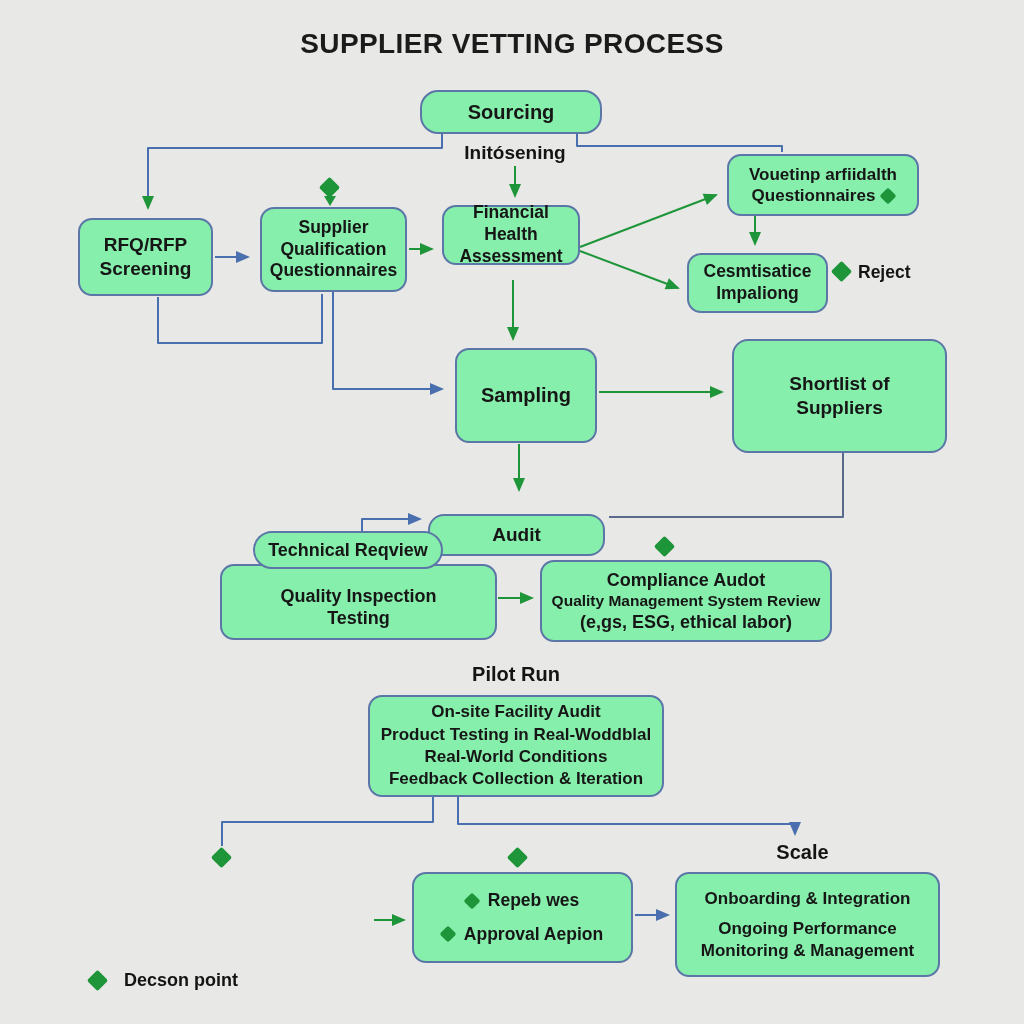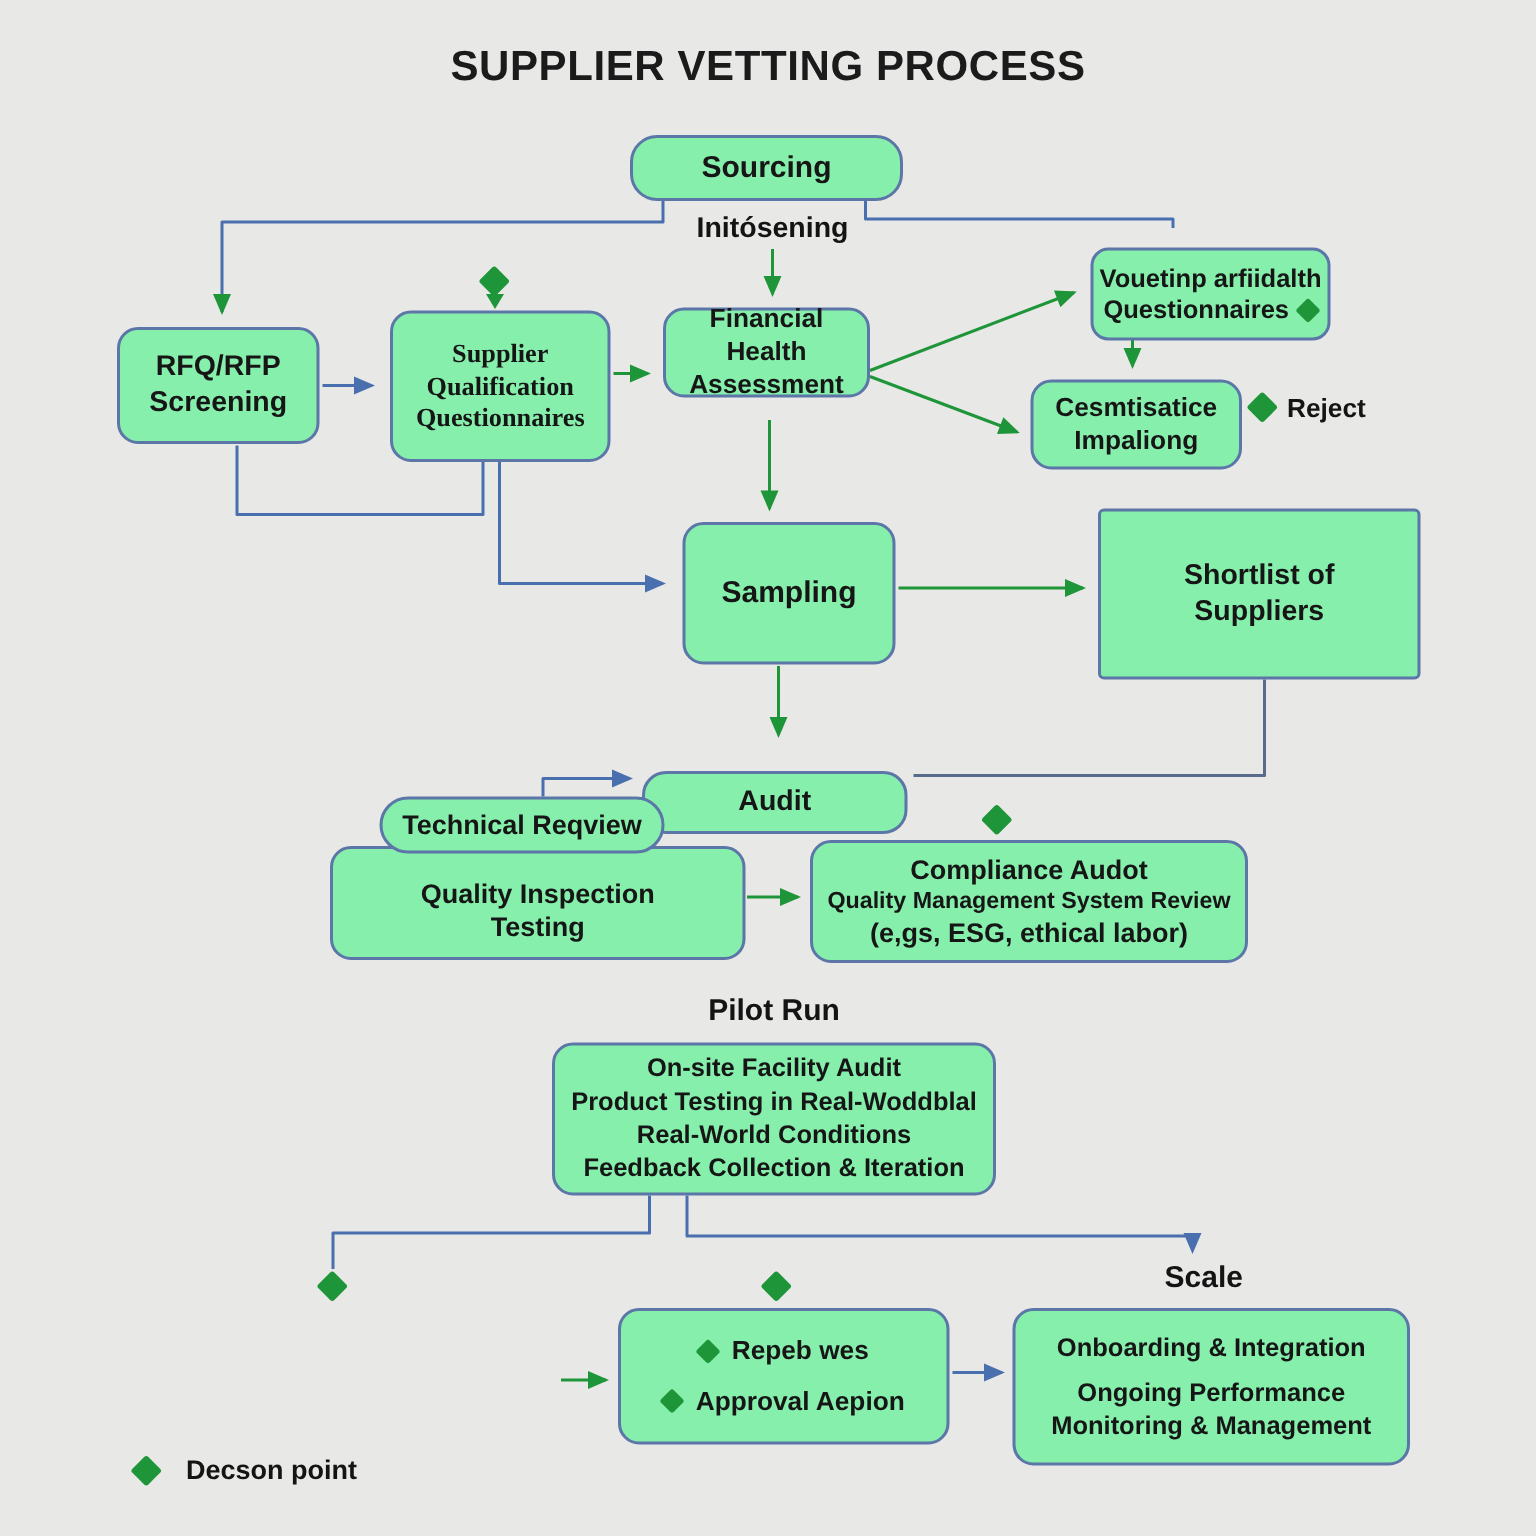--- a/index.html
+++ b/index.html
@@ -63,51 +63,51 @@
     <span>Sourcing</span>
   </div>
   <div class="lbl" style="left:430px;top:142px;width:170px;font-size:19px;">Initósening</div>
 
   <div class="box" style="left:78px;top:218px;width:135px;height:78px;font-size:19px;">
     <span>RFQ/RFP</span>
     <span>Screening</span>
   </div>
 
   <div class="dm" style="left:322px;top:180px;"></div>
-  <div class="box" style="left:260px;top:207px;width:147px;height:101px;font-size:17.5px;font-family:Liberation Serif, serif;">
+  <div class="box" style="left:260px;top:207px;width:147px;height:85px;font-size:17.5px;">
     <span>Supplier</span>
     <span>Qualification</span>
     <span>Questionnaires</span>
   </div>
 
   <div class="box" style="left:442px;top:205px;width:138px;height:60px;font-size:17.5px;">
     <span>Financial</span>
     <span>Health</span>
     <span>Assessment</span>
   </div>
 
-  <div class="box" style="left:727px;top:165px;width:160px;height:62px;font-size:17px;border-radius:12px;">
+  <div class="box" style="left:727px;top:154px;width:192px;height:62px;font-size:17px;">
     <span>Vouetinp arfiidalth</span>
     <span class="row" style="gap:7px;">
       <span>Questionnaires</span>
       <span class="dmi"></span>
     </span>
   </div>
 
   <div class="box" style="left:687px;top:253px;width:141px;height:60px;font-size:17.5px;">
     <span>Cesmtisatice</span>
     <span>Impaliong</span>
   </div>
   <div class="dm" style="left:834px;top:264px;"></div>
   <div class="lbl" style="left:858px;top:262px;width:70px;text-align:left;font-size:17.5px;">Reject</div>
 
   <div class="box" style="left:455px;top:348px;width:142px;height:95px;font-size:20px;">
     <span>Sampling</span>
   </div>
-  <div class="box" style="left:732px;top:339px;width:215px;height:114px;font-size:19px;border-radius:4px;">
+  <div class="box" style="left:732px;top:339px;width:215px;height:114px;font-size:19px;border-radius:16px;">
     <span>Shortlist of</span>
     <span>Suppliers</span>
   </div>
 
   <div class="box" style="left:428px;top:514px;width:177px;height:42px;font-size:19px;border-radius:16px;">
     <span>Audit</span>
   </div>
 
   <div class="box" style="left:220px;top:564px;width:277px;height:76px;font-size:18px;">
     <span style="margin-top:10px">Quality Inspection</span>

